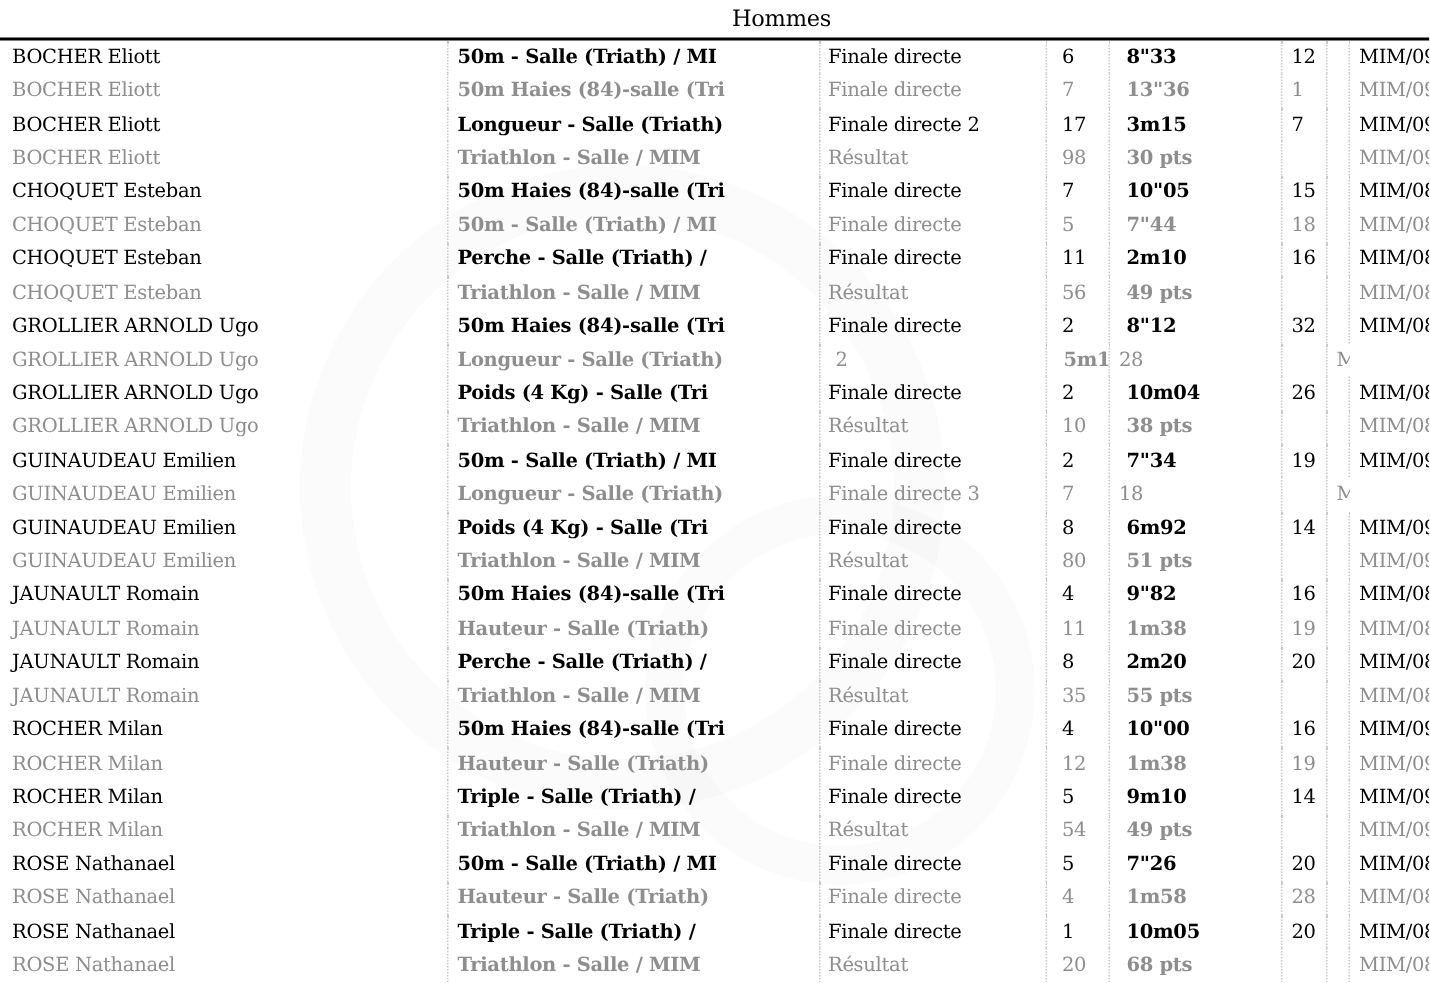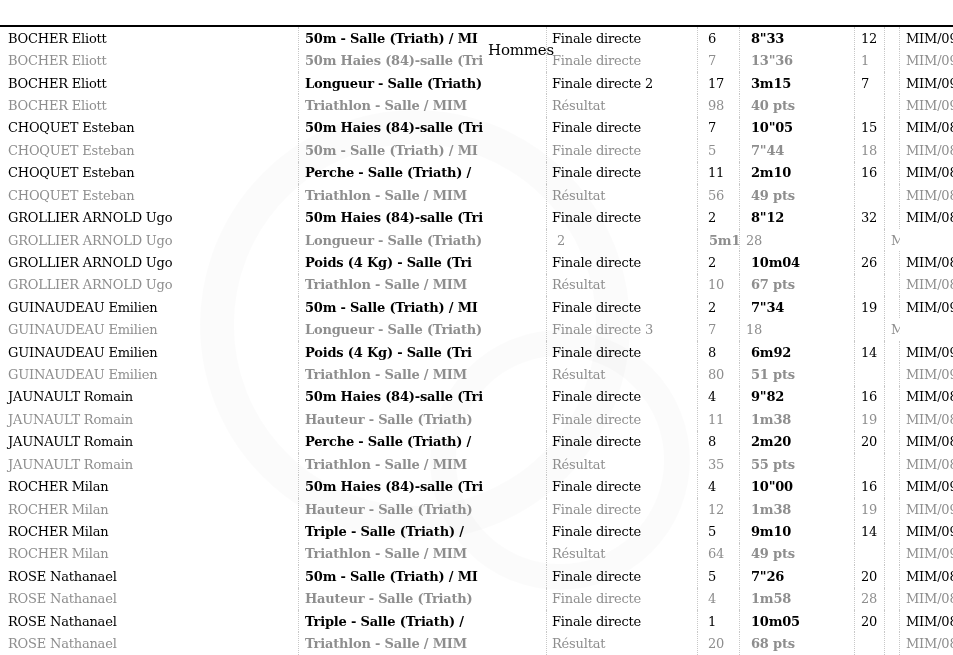--- a/index.html
+++ b/index.html
@@ -17,21 +17,20 @@
   
   .wm { position:absolute; border-radius:50%; pointer-events:none; }
   .wm1 { width:430px; height:430px; border:34px solid rgba(0,0,0,0.016); top:110px; left:200px; }
   .wm2 { width:260px; height:260px; border:26px solid rgba(0,0,0,0.014); top:330px; left:430px; }
 
   .title {
     position:absolute; top:1px; left:521px;
     transform:translateX(-50%);
     font-size:15px; line-height:22px;
     white-space:nowrap;
-    margin-top:38px;
   }
   .rule {
     position:absolute; top:25px; left:0;
     width:953px; height:2px;
   }
   .rows {
     position:absolute; top:27px; left:0; right:0; bottom:0;
     display:flex; flex-direction:column;
   }
   .row {
@@ -93,21 +92,21 @@
         <div class="cell c-result">3m15</div>
         <div class="cell c-place">7</div>
         <div class="cell c-spacer"></div>
         <div class="cell c-cat">MIM/09</div>
       </div>
       <div class="row secondary">
         <div class="cell c-name">BOCHER Eliott</div>
         <div class="cell c-event">Triathlon - Salle / MIM</div>
         <div class="cell c-round">Résultat</div>
         <div class="cell c-num">98</div>
-        <div class="cell c-result">40 pts</div>
+        <div class="cell c-result">30 pts</div>
         <div class="cell c-place"></div>
         <div class="cell c-spacer"></div>
         <div class="cell c-cat">MIM/09</div>
       </div>
       <div class="row primary">
         <div class="cell c-name">CHOQUET Esteban</div>
         <div class="cell c-event">50m Haies (84)-salle (Tri</div>
         <div class="cell c-round">Finale directe</div>
         <div class="cell c-num">7</div>
         <div class="cell c-result">10"05</div>
@@ -172,21 +171,21 @@
         <div class="cell c-result">10m04</div>
         <div class="cell c-place">26</div>
         <div class="cell c-spacer"></div>
         <div class="cell c-cat">MIM/08</div>
       </div>
       <div class="row secondary">
         <div class="cell c-name">GROLLIER ARNOLD Ugo</div>
         <div class="cell c-event">Triathlon - Salle / MIM</div>
         <div class="cell c-round">Résultat</div>
         <div class="cell c-num">10</div>
-        <div class="cell c-result">67 pts</div>
+        <div class="cell c-result">38 pts</div>
         <div class="cell c-place"></div>
         <div class="cell c-spacer"></div>
         <div class="cell c-cat">MIM/08</div>
       </div>
       <div class="row primary">
         <div class="cell c-name">GUINAUDEAU Emilien</div>
         <div class="cell c-event">50m - Salle (Triath) / MI</div>
         <div class="cell c-round">Finale directe</div>
         <div class="cell c-num">2</div>
         <div class="cell c-result">7"34</div>
@@ -290,21 +289,21 @@
         <div class="cell c-num">5</div>
         <div class="cell c-result">9m10</div>
         <div class="cell c-place">14</div>
         <div class="cell c-spacer"></div>
         <div class="cell c-cat">MIM/09</div>
       </div>
       <div class="row secondary">
         <div class="cell c-name">ROCHER Milan</div>
         <div class="cell c-event">Triathlon - Salle / MIM</div>
         <div class="cell c-round">Résultat</div>
-        <div class="cell c-num">64</div>
+        <div class="cell c-num">54</div>
         <div class="cell c-result">49 pts</div>
         <div class="cell c-place"></div>
         <div class="cell c-spacer"></div>
         <div class="cell c-cat">MIM/09</div>
       </div>
       <div class="row primary">
         <div class="cell c-name">ROSE Nathanael</div>
         <div class="cell c-event">50m - Salle (Triath) / MI</div>
         <div class="cell c-round">Finale directe</div>
         <div class="cell c-num">5</div>

